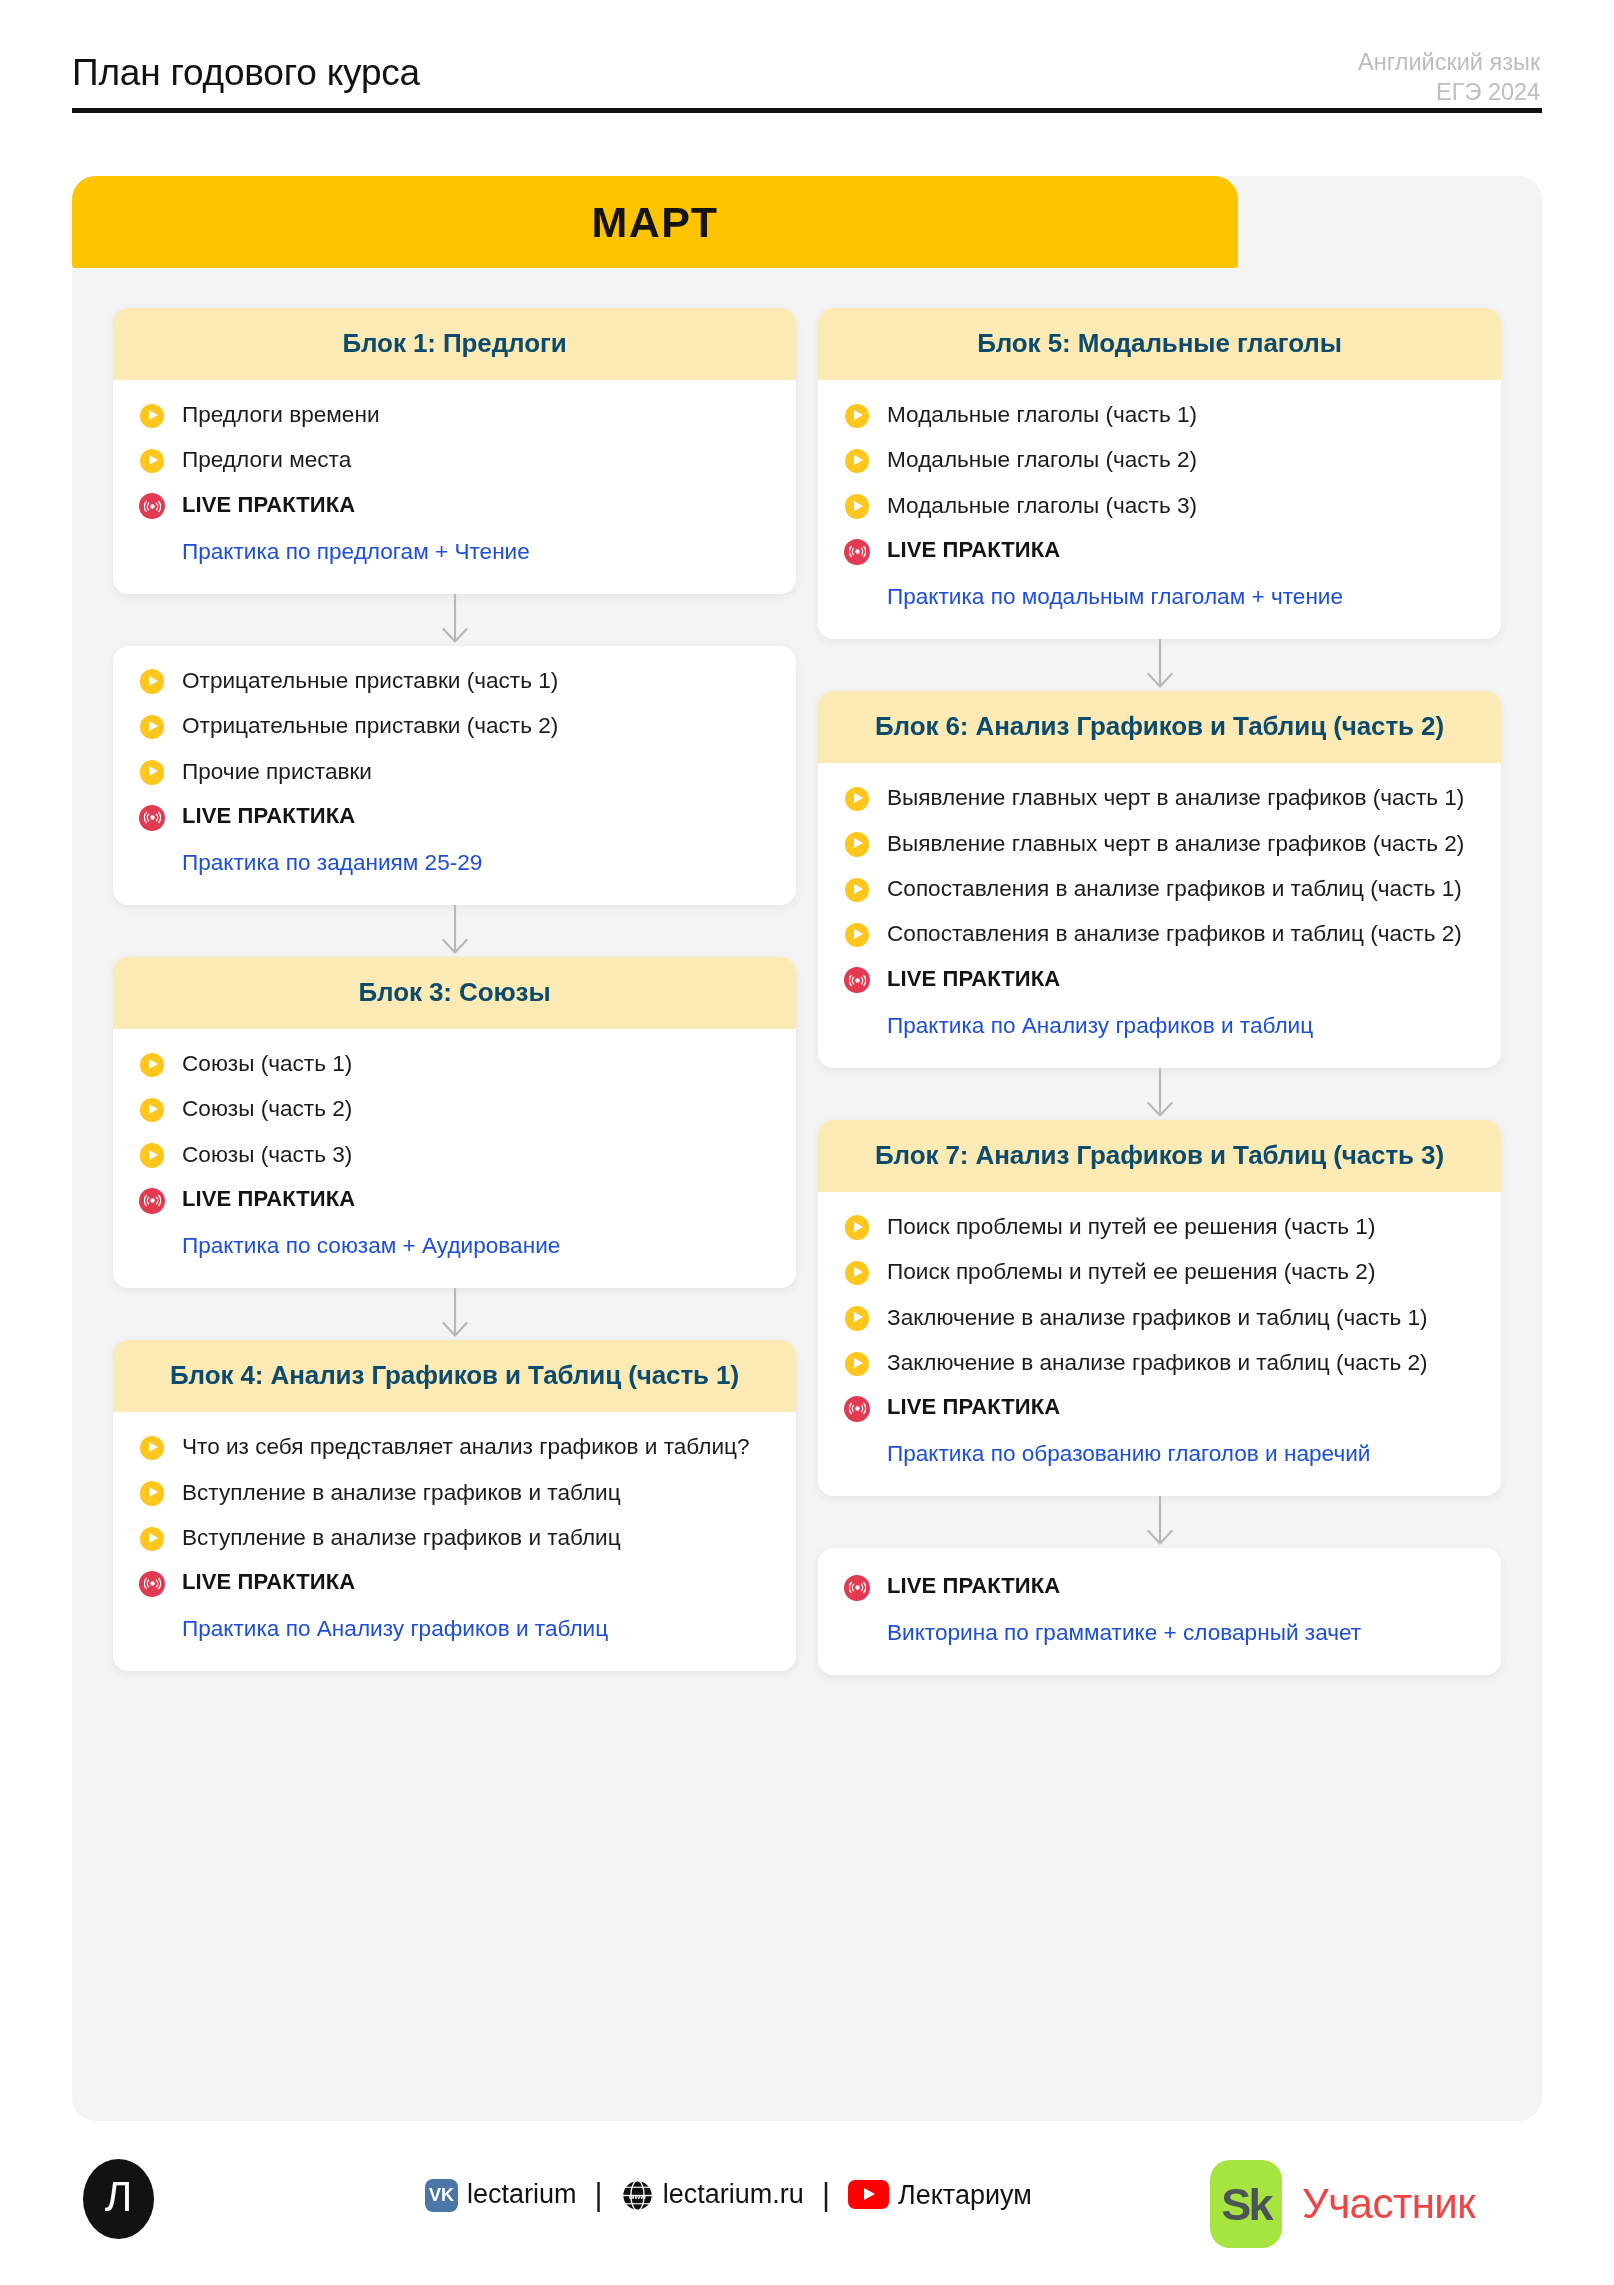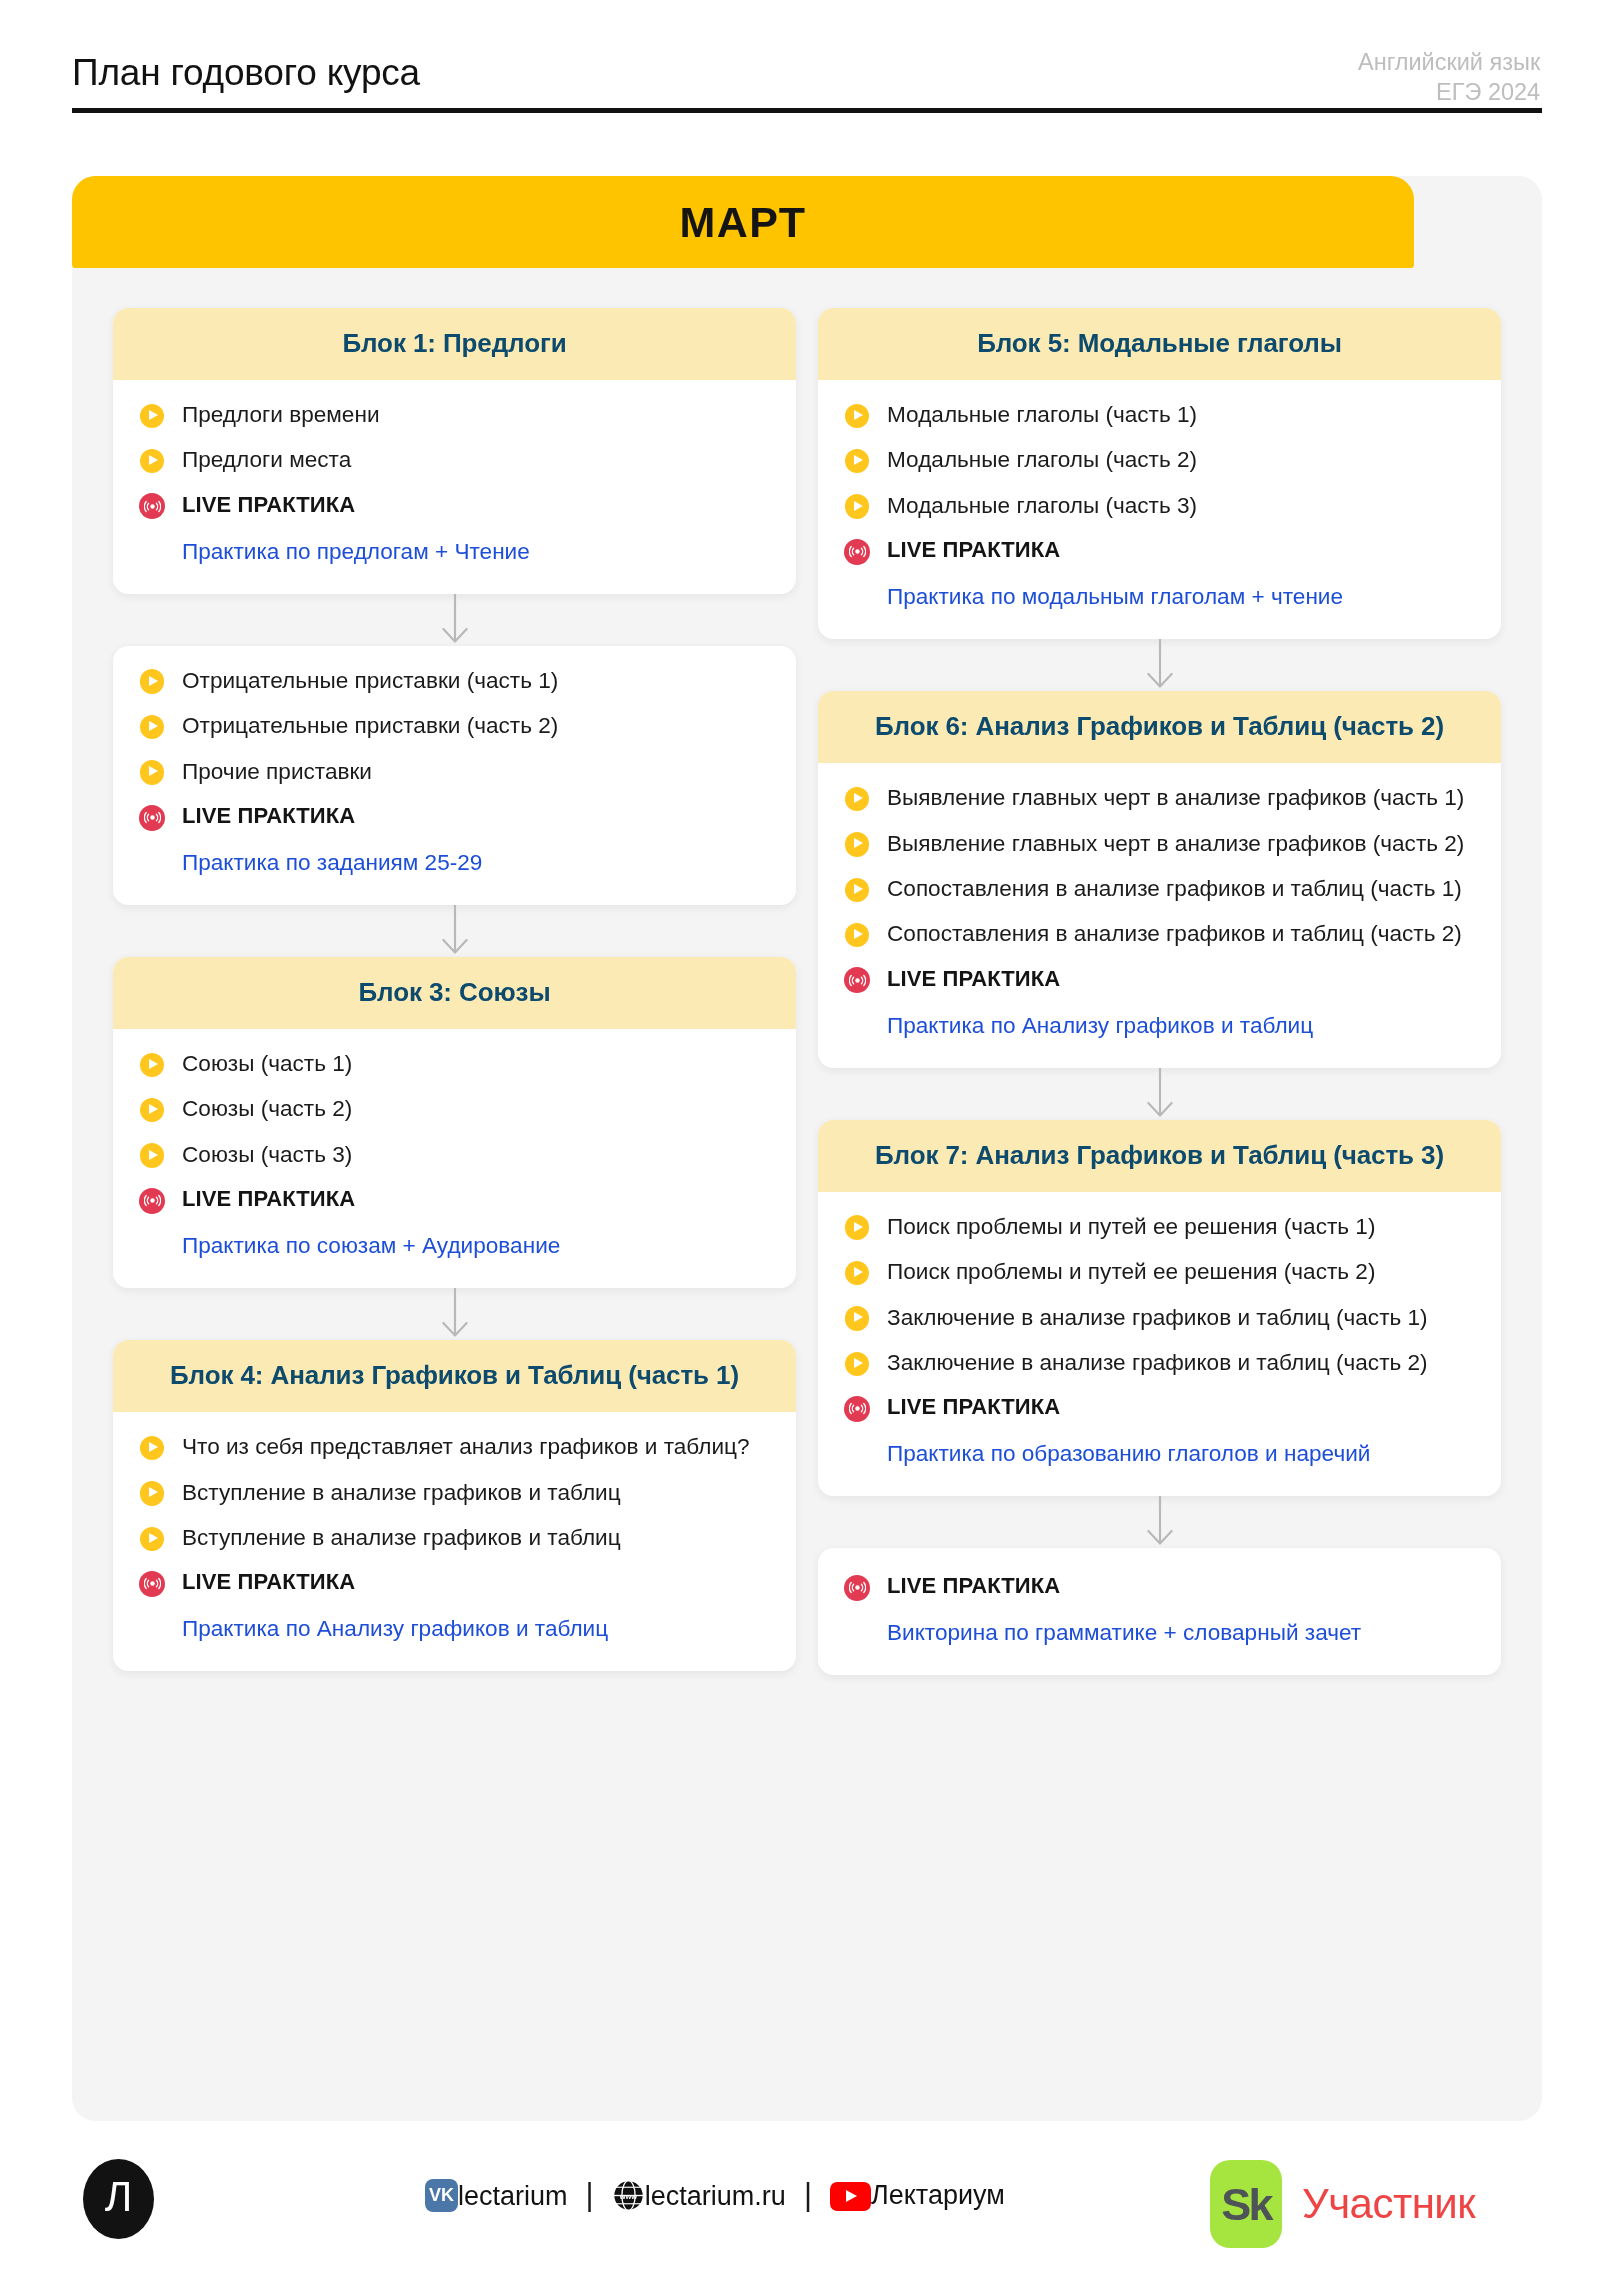--- a/index.html
+++ b/index.html
@@ -66,21 +66,21 @@
     height: 1945px;
     background: #f4f4f5;
     border-radius: 23.5px;
   }
 
   
   .month-banner {
     position: absolute;
     left: 72px;
     top: 176px;
-    width: 1342px;
+    width: 1166px;
     height: 92px;
     background: #ffc400;
     border-radius: 23.5px 23.5px 3.6px 3.6px;
     display: flex;
     align-items: center;
     justify-content: center;
   }
   .month-banner-label {
     font-size: 43px;
     font-weight: 700;
@@ -237,21 +237,22 @@
     left: 425px;
     top: 42px;
     display: flex;
     align-items: center;
     gap: 12.7px;
     font-size: 27px;
     color: #121212;
   }
   .social-group {
     display: flex;
-    align-items: flex-end;
+    align-items: flex-start;
+    gap: 9px;
   }
   .social-label { font-size: 27px; color: #121212; font-weight: 400; }
   .social-sep { color: #1a1a1a; font-size: 31px; padding: 0 5.4px; font-weight: 300; }
 
   .icon-vk {
     width: 33px; height: 33px;
     border-radius: 8.1px;
     background: #4a76a8;
     display: flex; align-items: center; justify-content: center;
     color: #ffffff; font-size: 18px; font-weight: 700;

